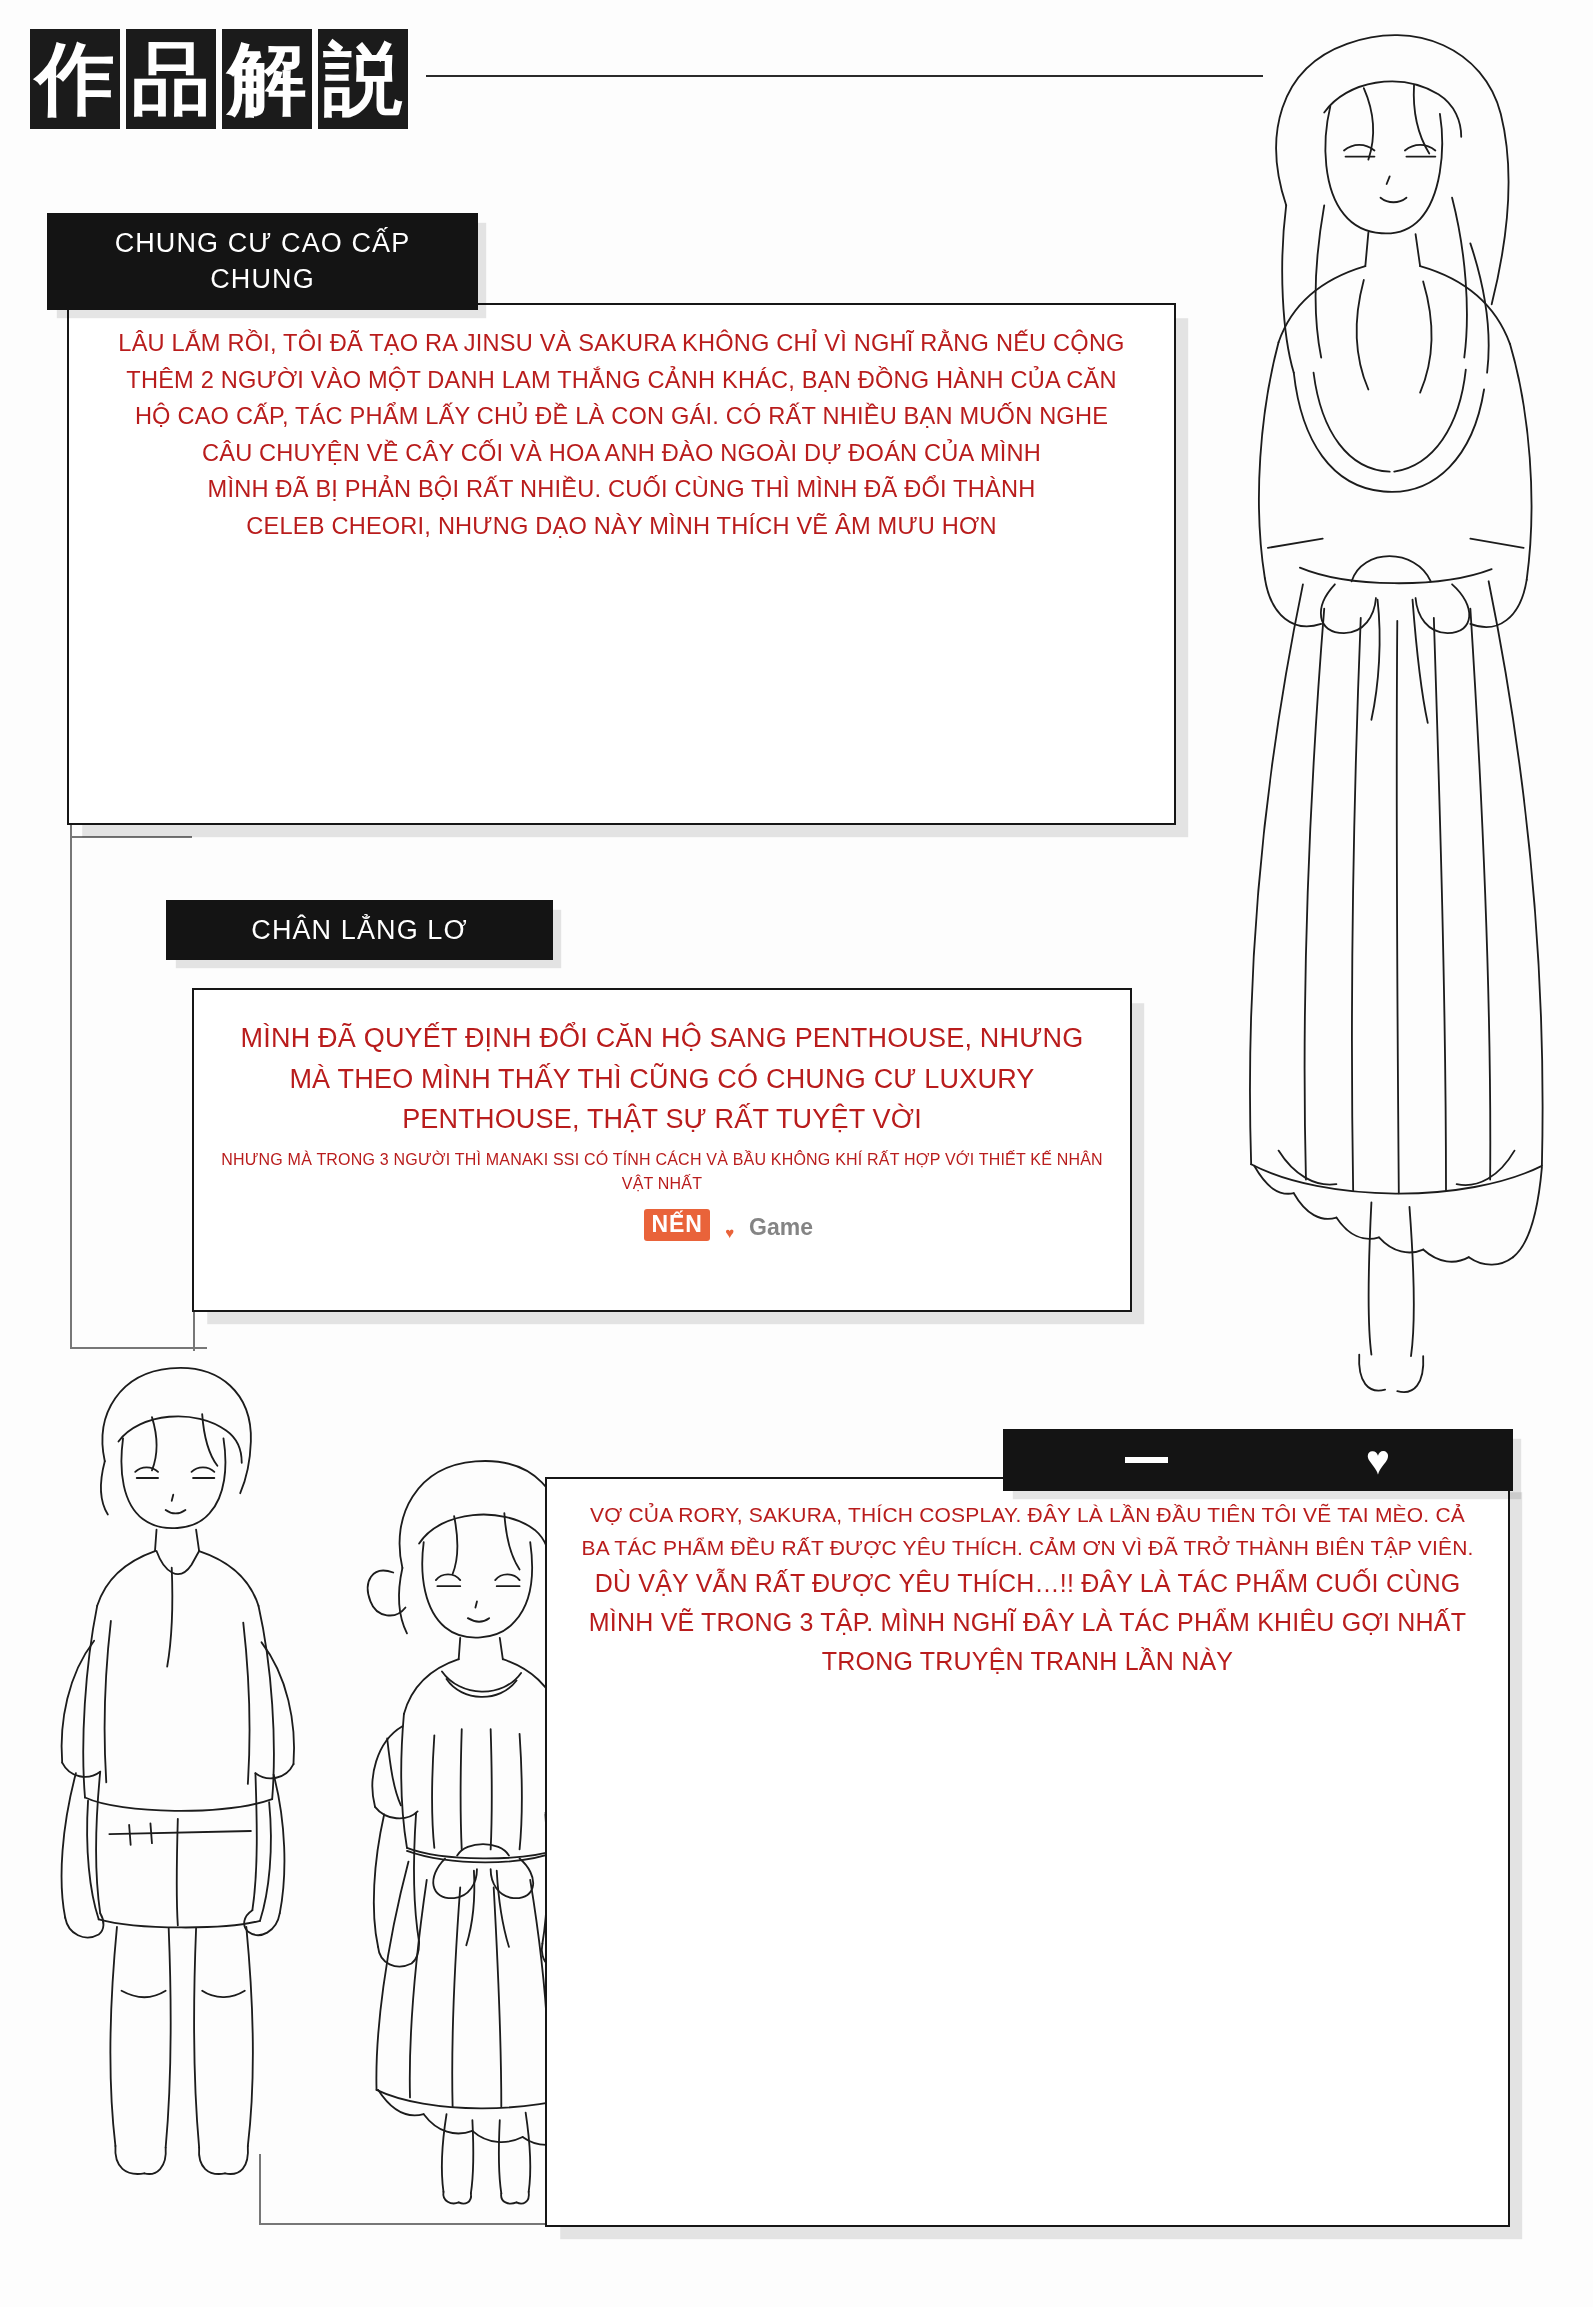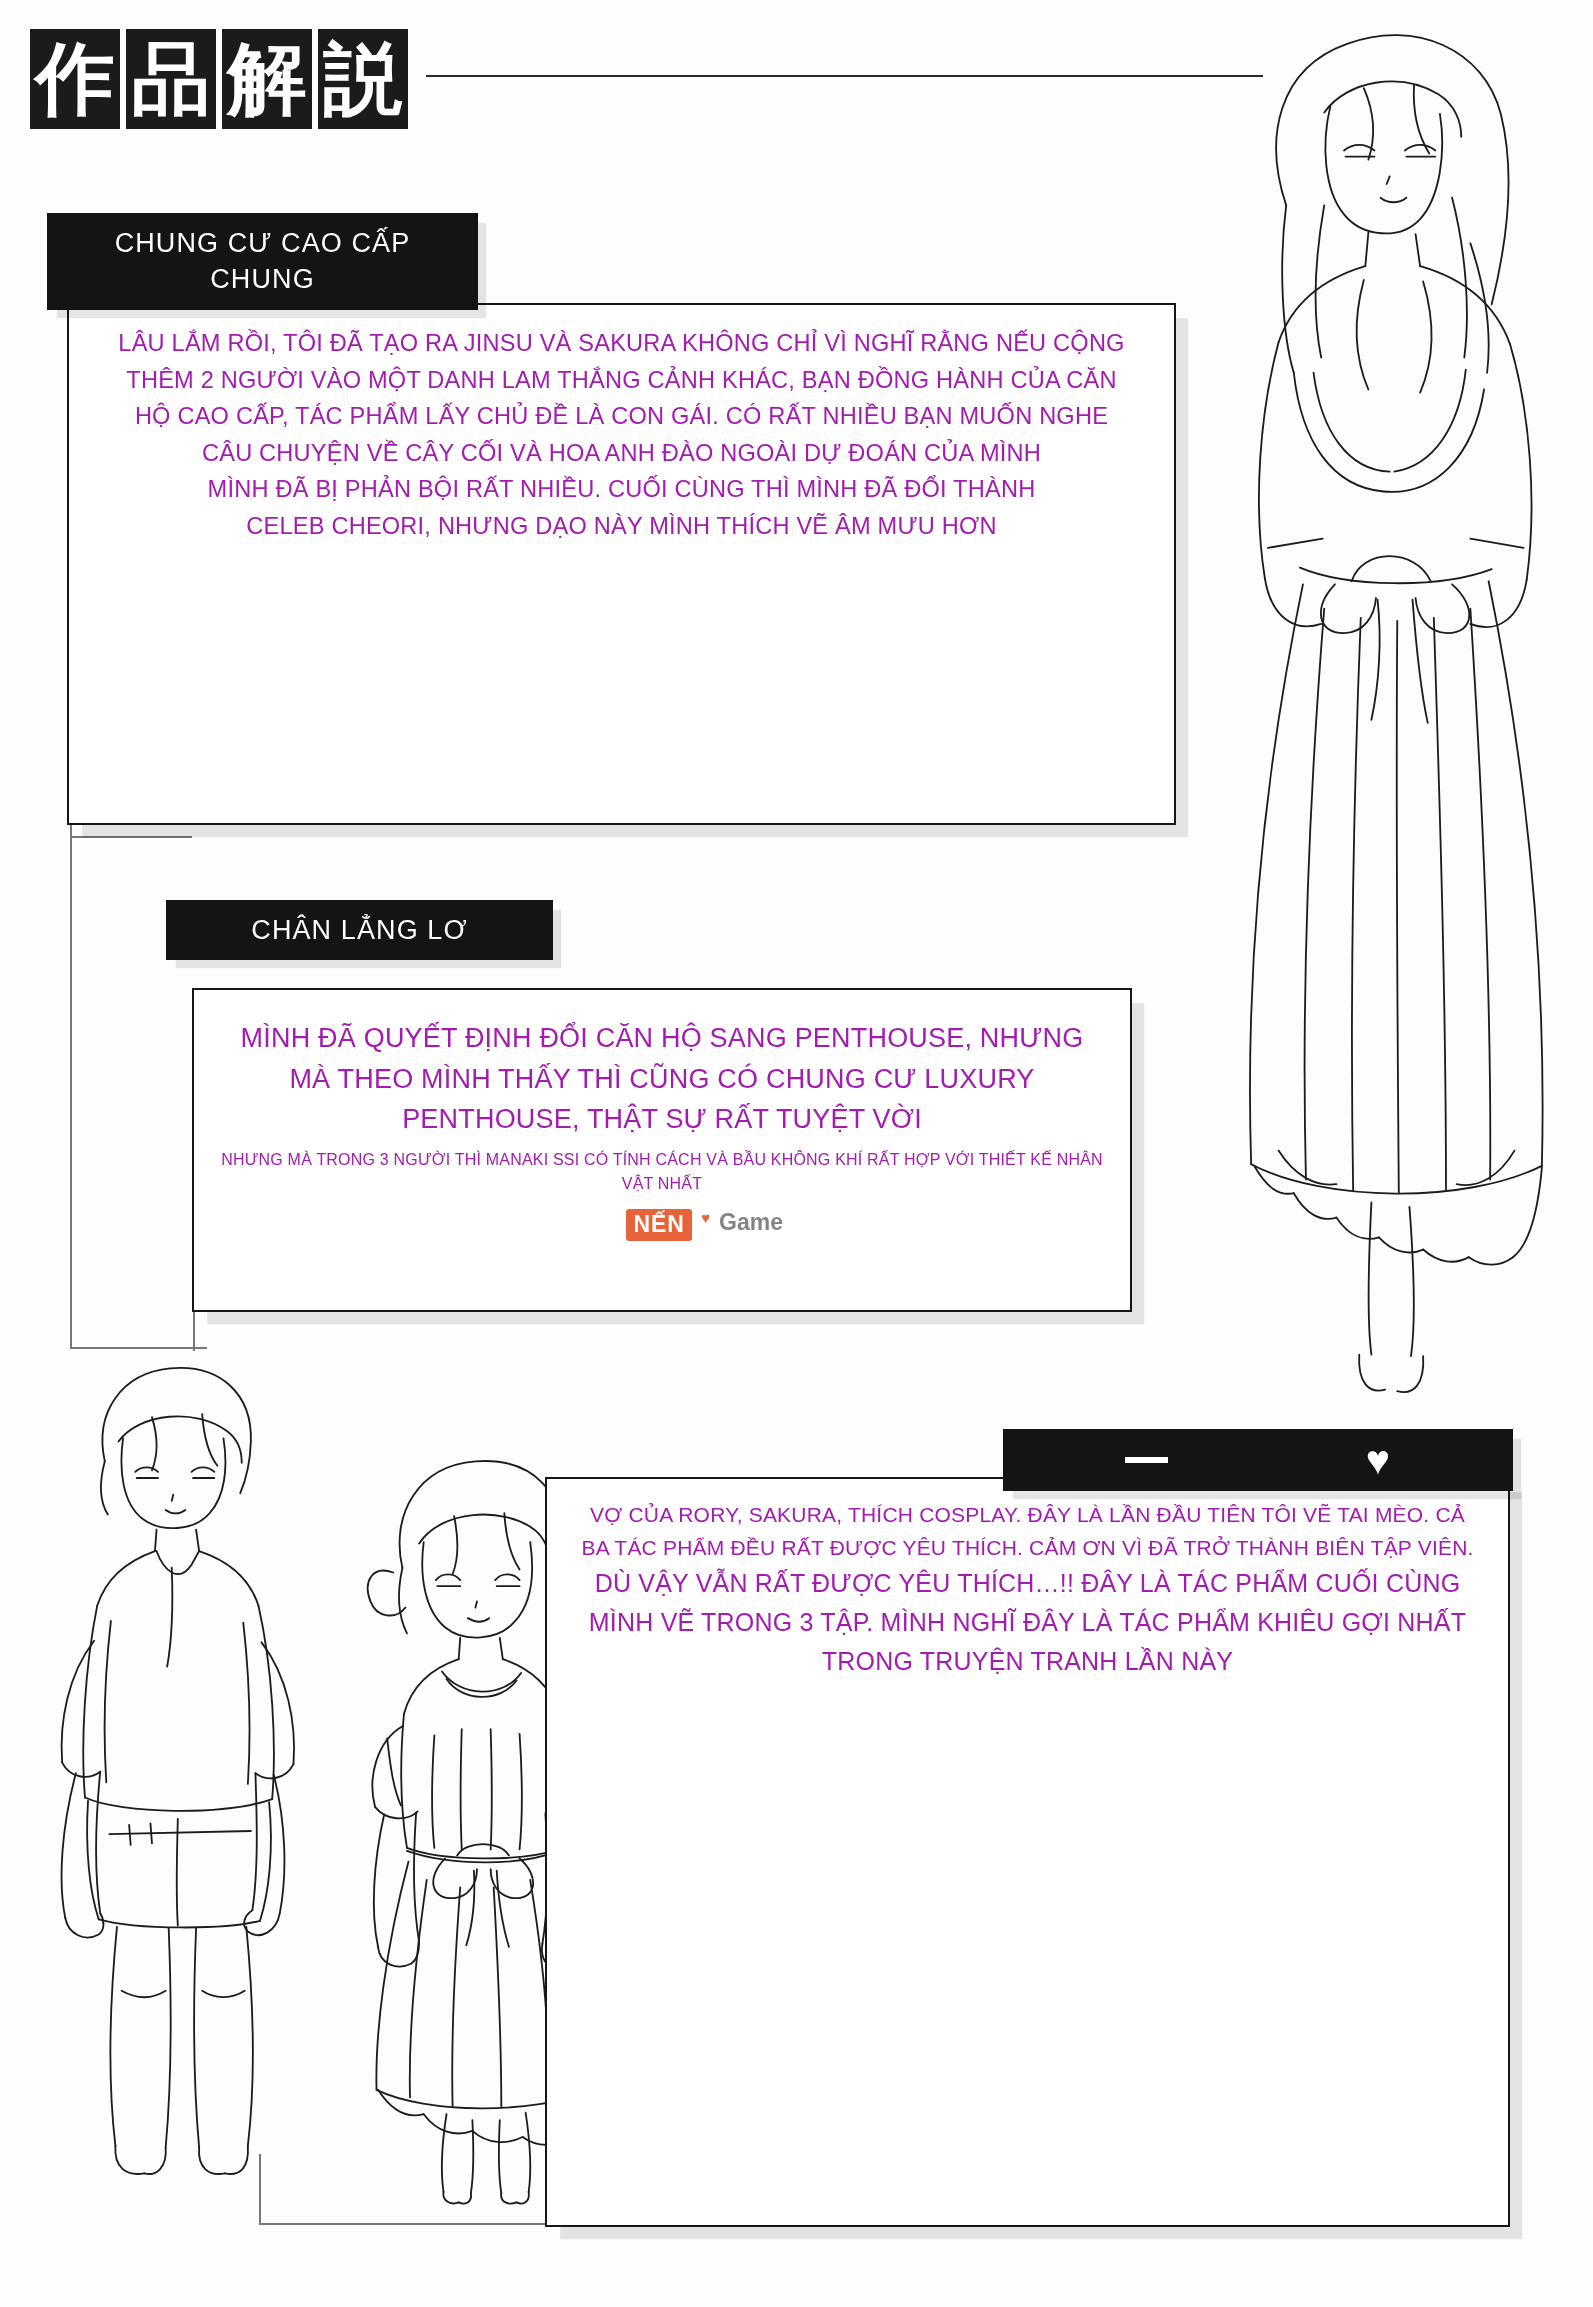--- a/index.html
+++ b/index.html
@@ -60,21 +60,21 @@
     background: #ffffff;
     border: 2.3px solid #161616;
     box-shadow: 13.7px 13.7px 0 -1.5px rgba(0,0,0,0.10);
     z-index: 20;
   }
   .panel-body {
     padding: 20px 26px;
     font-size: 23.6px;
     line-height: 1.55;
     letter-spacing: 0.2px;
-    color: #a21caf;
+    color: #b91c1c;
   }
   .label {
     position: absolute;
     background: #141414;
     color: #ffffff;
     font-size: 27px;
     line-height: 1.35;
     letter-spacing: 1.1px;
     padding: 12px 26px;
     z-index: 25;
@@ -119,25 +119,25 @@
     width: 43px; height: 6px; background: #ffffff;
   }
   .label-heart { font-size: 41px; line-height: 41px; color: #ffffff; }
   #panel-3 { left: 545px; top: 1477px; width: 961px; height: 746px; }
   #panel-3 .p3a { text-align: center; font-size: 21px; line-height: 1.55; margin-top: 107px; }
   #panel-3 .p3b { text-align: center; font-size: 25px; line-height: 1.55; margin-top: 122px; }
 
   
   .watermark {
     position: absolute;
-    left: 626px;
+    left: 644px;
     top: 1209px;
     display: flex;
-    align-items: flex-start;
-    gap: 9px;
+    align-items: flex-end;
+    gap: 15px;
     z-index: 40;
     opacity: 0.92;
   }
   .wm-badge {
     background: #e8562a;
     color: #ffffff;
     font-size: 23px;
     font-weight: 700;
     padding: 2.3px 7.6px;
     border-radius: 3px;

